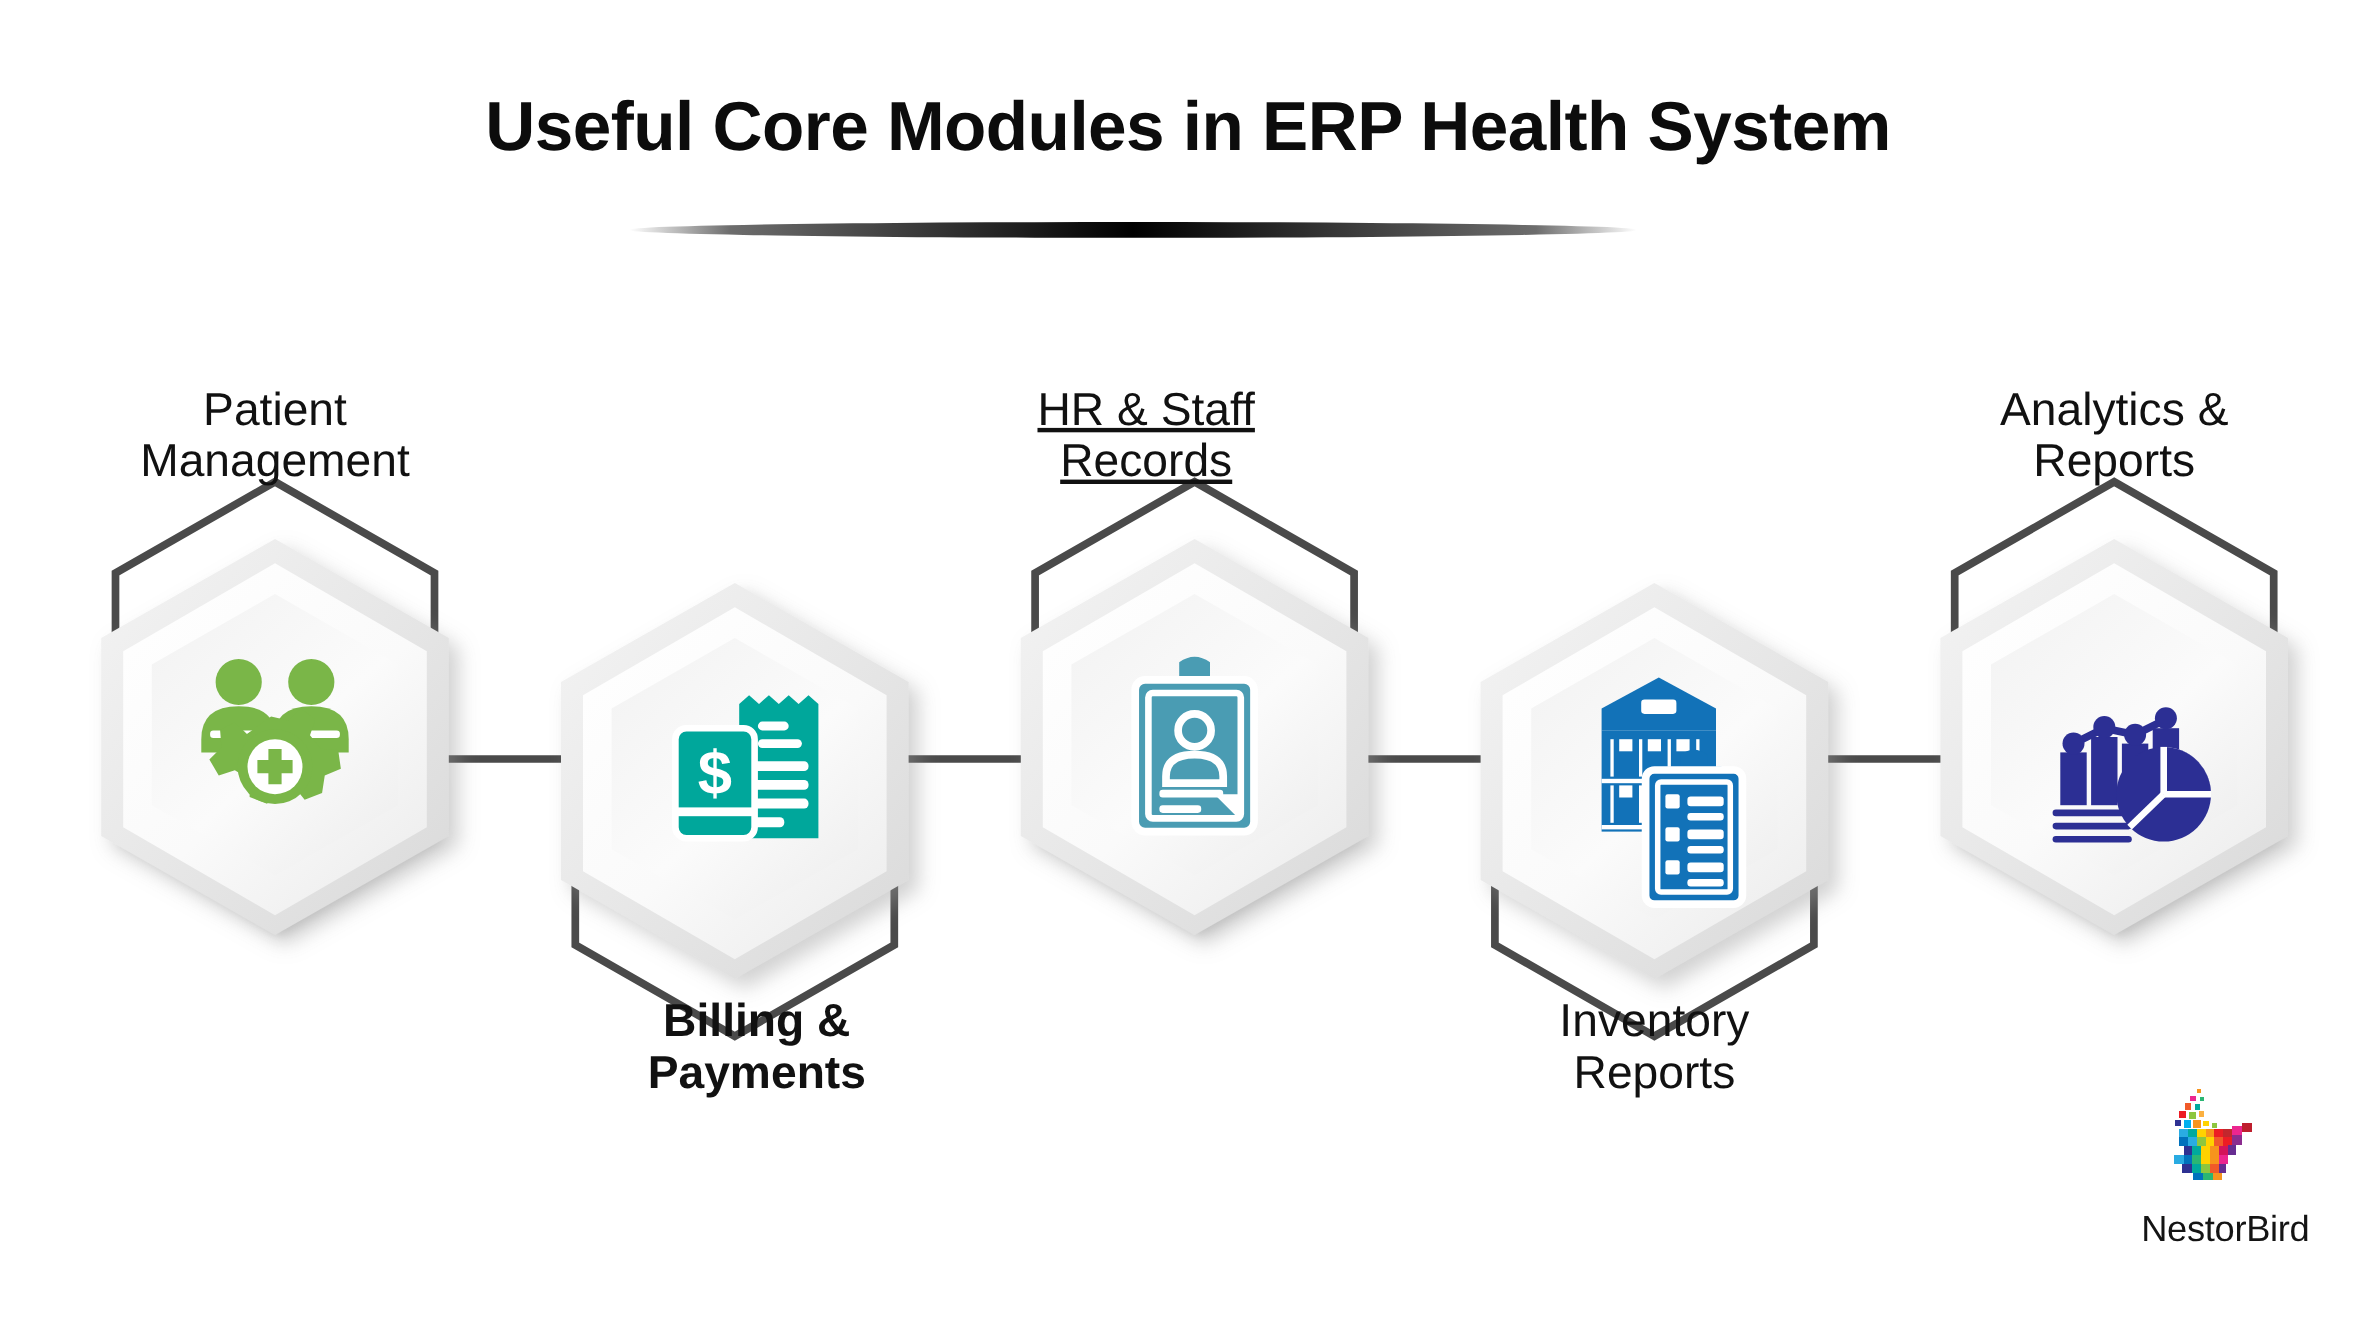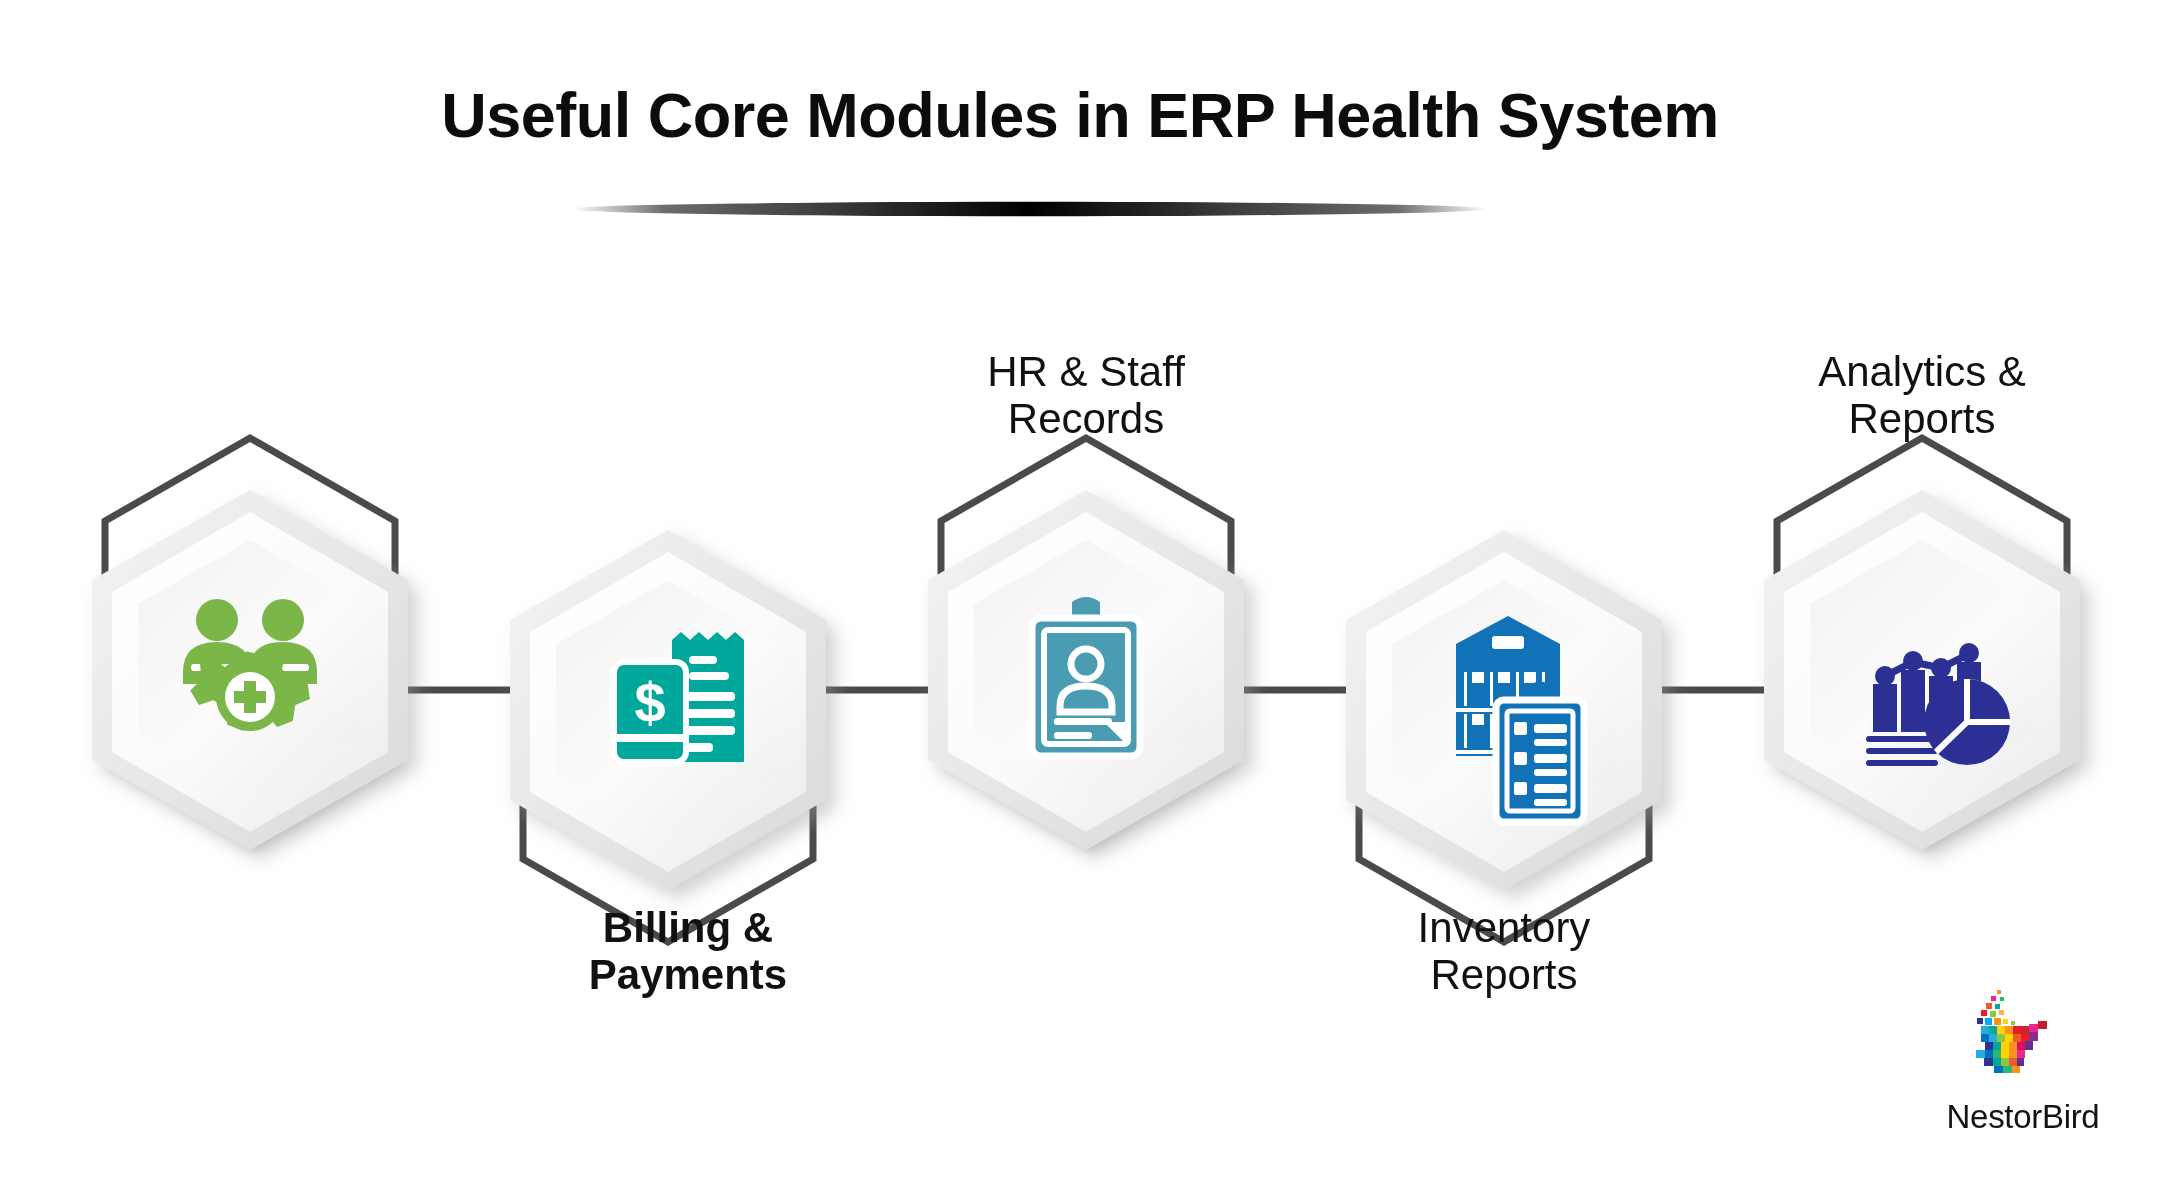--- a/index.html
+++ b/index.html
@@ -306,25 +306,27 @@
         <path d="M 1967 722 L 1967 679 A 43 43 0 0 1 2010 722 Z" fill="#ffffff"></path>
         <path d="M 1967 722 L 2010 722 A 43 43 0 0 1 1989 759 Z" fill="#ffffff" opacity="0"></path>
         <path d="M 1967 722 L 1967 679 A 43 43 0 0 1 2010 722 Z" fill="#2c2f94"></path>
         <path d="M 1967 722 L 1967 679" stroke="#ffffff" stroke-width="6"></path>
         <path d="M 1967 722 L 2010 722" stroke="#ffffff" stroke-width="6"></path>
         <path d="M 1967 722 L 1936 752" stroke="#ffffff" stroke-width="6"></path>
       </g>
     </g>
   </svg>
 
+  <div class="node-label" style="left:30px;top:348px;">Patient
+Management</div>
 
   <div class="node-label" style="left:468px;top:904px;font-weight:bold;">Billing &amp;
 Payments</div>
 
-  <div class="node-label" style="left:866px;top:348px;">HR &amp; Staff
+  <div class="node-label" style="left:822px;top:348px;text-decoration:underline;">HR &amp; Staff
 Records</div>
 
   <div class="node-label" style="left:1284px;top:904px;">Inventory
 Reports</div>
 
   <div class="node-label" style="left:1702px;top:348px;">Analytics &amp;
 Reports</div>
 
   <div id="logo">
     <svg id="logo-mark" viewBox="0 0 118 104">

